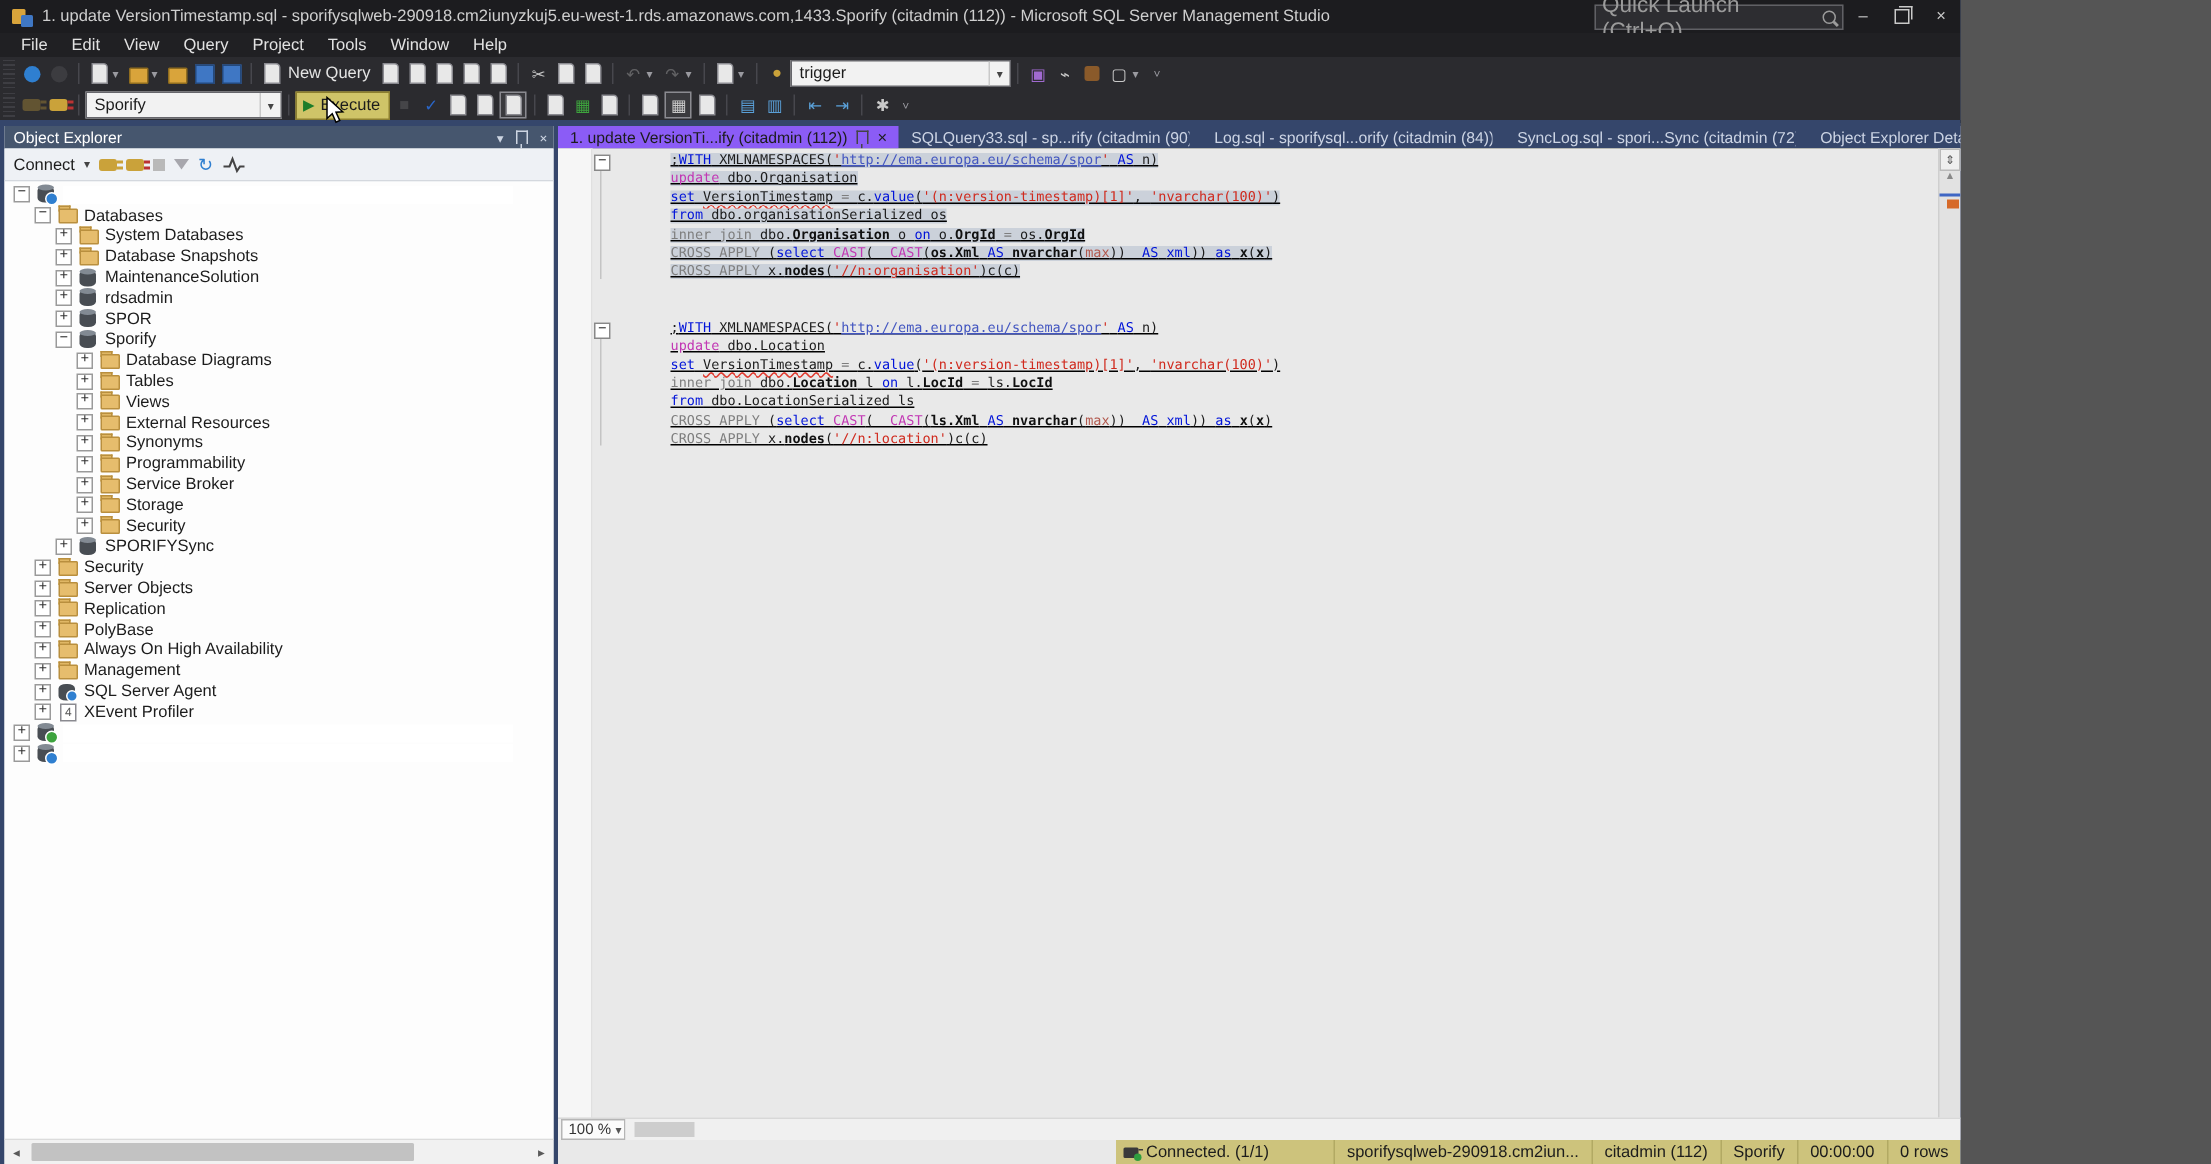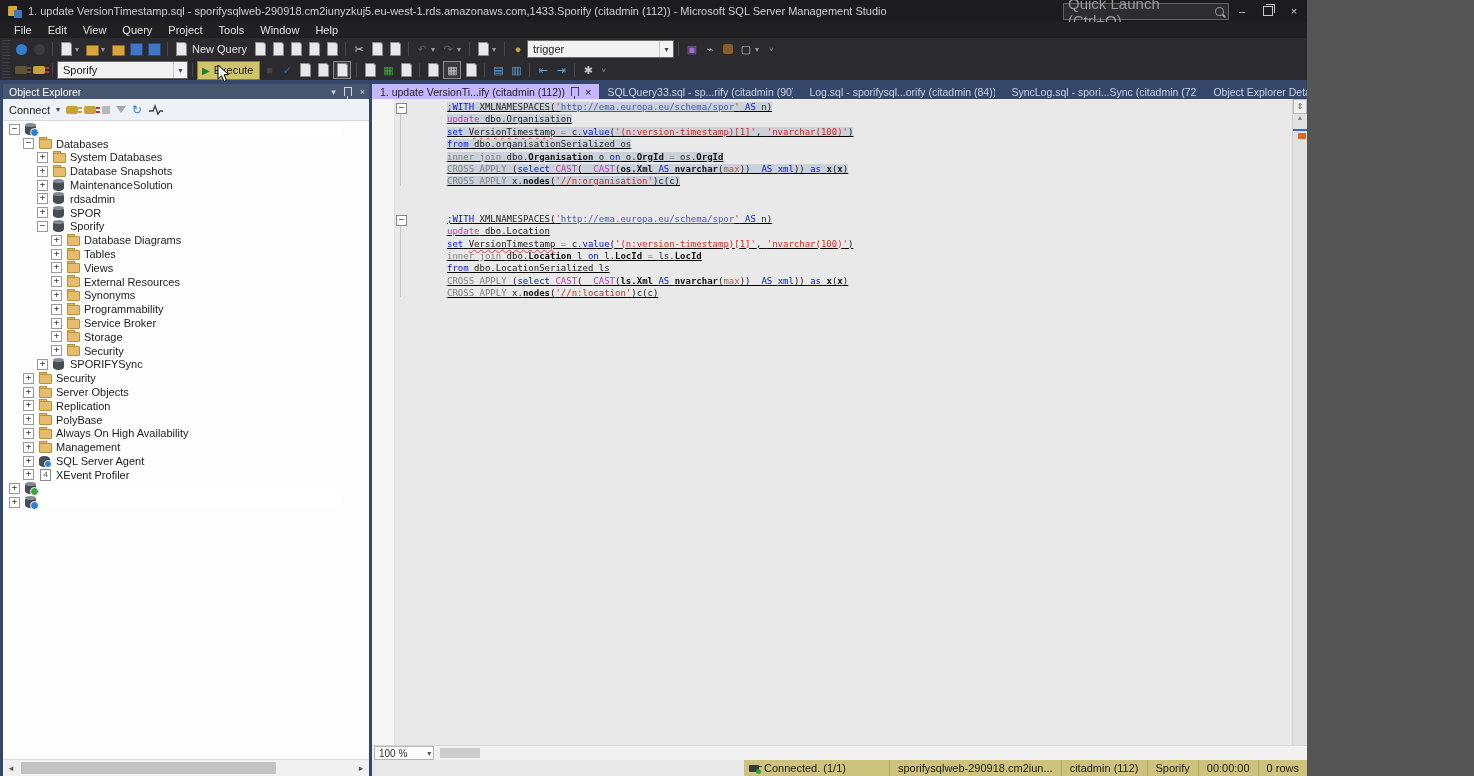--- a/index.html
+++ b/index.html
@@ -70,21 +70,21 @@
   .ico-agent::after{content:'';position:absolute;right:0;bottom:0;width:6px;height:6px;border-radius:50%;background:#2f7fd0;border:1px solid #fff;}
   .ico-xevent::before{content:'4';position:absolute;left:2px;top:1px;width:9px;height:10px;border:1px solid #8a8a90;background:#fff;font-size:8px;line-height:10px;text-align:center;color:#555;}
   .redact{display:inline-block;height:12px;background:#ffffff;}
   .oe-hscroll{height:16px;background:#f1f1f1;display:flex;align-items:center;flex:none;border-top:1px solid #dcdcdc;}
   .sarrow{width:16px;text-align:center;color:#5a5a5a;font-size:9px;}
   .hthumb{height:12px;background:#c2c2c2;width:255px;margin-left:2px;border-radius:1px;}
   
   .editor{position:absolute;left:372px;top:4px;right:0;bottom:0;background:#e9e9e9;}
   .tab-bar{position:absolute;top:0;left:0;right:0;height:15px;background:#35466b;display:flex;align-items:stretch;font-size:10.5px;border-bottom:1px solid #cfc88f;}
   .tab{display:flex;align-items:center;color:#ccd4e4;padding:0 8px;width:186px;flex:none;}
-  .tab.active{background:#c4b5fd;color:#1c1c1c;width:auto;gap:6px;}
+  .tab.active{background:#8b5cf6;color:#1c1c1c;width:auto;gap:6px;}
   .tab-label{overflow:hidden;white-space:nowrap;}
   .tab-pin{width:6px;height:8px;border:1px solid #444;border-bottom:none;position:relative;}
   .tab-pin::after{content:'';position:absolute;left:2px;top:8px;width:1px;height:3px;background:#444;}
   .tab-close{font-size:11px;line-height:10px;}
   .edit-surface{position:absolute;top:15px;left:0;right:14px;bottom:30px;background:#e9e9e9;}
   .gutter{position:absolute;left:0;top:0;bottom:0;width:22px;background:#f6f6f6;border-right:1px solid #e0e0e0;}
   .code-area{position:absolute;left:22px;top:0;right:0;bottom:0;padding-top:2px;font-family:"DejaVu Sans Mono",monospace;font-size:9px;line-height:12.4px;}
   .code-block{position:relative;}
   .code-block::before{content:'';position:absolute;left:6px;top:12px;bottom:2px;border-left:1px solid #c4c4c4;}
   .fold{position:absolute;left:2px;top:2px;width:9px;height:9px;border:1px solid #888;background:#fff;font-size:9px;line-height:7px;text-align:center;color:#333;z-index:2;}
@@ -92,21 +92,21 @@
   .sel{background:#cbd1da;}
   .tk-k{color:#0013d9;} .tk-m{color:#c238b4;} .tk-s{color:#d02a1e;}
   .tk-u{color:#4356c0;text-decoration:underline;} .tk-g{color:#7e7e7e;}
   .tk-t{color:#1c1c1c;} .tk-b{color:#101010;font-weight:bold;} .tk-mx{color:#b35a4f;}
   .tk-e{color:#1c1c1c;text-decoration:underline wavy #e03c31 1px;text-underline-offset:2px;}
   .vscroll{position:absolute;right:0;top:15px;bottom:30px;width:14px;background:#e2e2e2;border-left:1px solid #cfcfcf;}
   .vsplit{height:13px;background:#efefef;border:1px solid #b9b9b9;display:flex;align-items:center;justify-content:center;font-size:8px;color:#555;}
   .vtop-line{height:2px;background:#3f66c4;margin-top:8px;}
   .vmark{position:absolute;top:34px;right:1px;width:8px;height:6px;background:#d66a2a;}
   .zoom-row{position:absolute;left:0;right:0;bottom:16px;height:14px;background:#f0f0f0;display:flex;align-items:center;font-size:10px;color:#333;border-top:1px solid #d8d8d8;}
-  .zoom-box{display:flex;align-items:center;height:12px;border:1px solid #b5b5b5;background:#fbfbfb;padding:0 2px 0 4px;margin-left:2px;gap:20px;}
+  .zoom-box{display:flex;align-items:center;height:12px;border:1px solid #b5b5b5;background:#fbfbfb;padding:0 2px 0 4px;margin-left:2px;gap:3px;}
   .hscroll2{flex:1;height:100%;background:#f0f0f0;position:relative;}
   .hthumb2{position:absolute;left:6px;top:2px;height:10px;width:40px;background:#cdcdcd;}
   
   .statusbar{position:absolute;left:372px;right:0;bottom:0;height:16px;background:#cdc37c;display:flex;align-items:center;font-size:11px;color:#1c1c1c;}
   .status-left{display:flex;align-items:center;gap:5px;padding-left:5px;}
   .plug-st{width:10px;height:7px;background:#3a3a3a;border-radius:1px;position:relative;flex:none;}
   .plug-st::before{content:'';position:absolute;right:-3px;top:1px;width:3px;height:1.5px;background:#3a3a3a;}
   .plug-st::after{content:'';position:absolute;right:-2px;bottom:-2px;width:5px;height:5px;border-radius:50%;background:#2f9e3f;}
   .status-right{margin-left:auto;display:flex;align-items:center;height:100%;}
   .seg{padding:0 8px;border-left:1px solid #b2a963;height:100%;display:flex;align-items:center;white-space:nowrap;}

